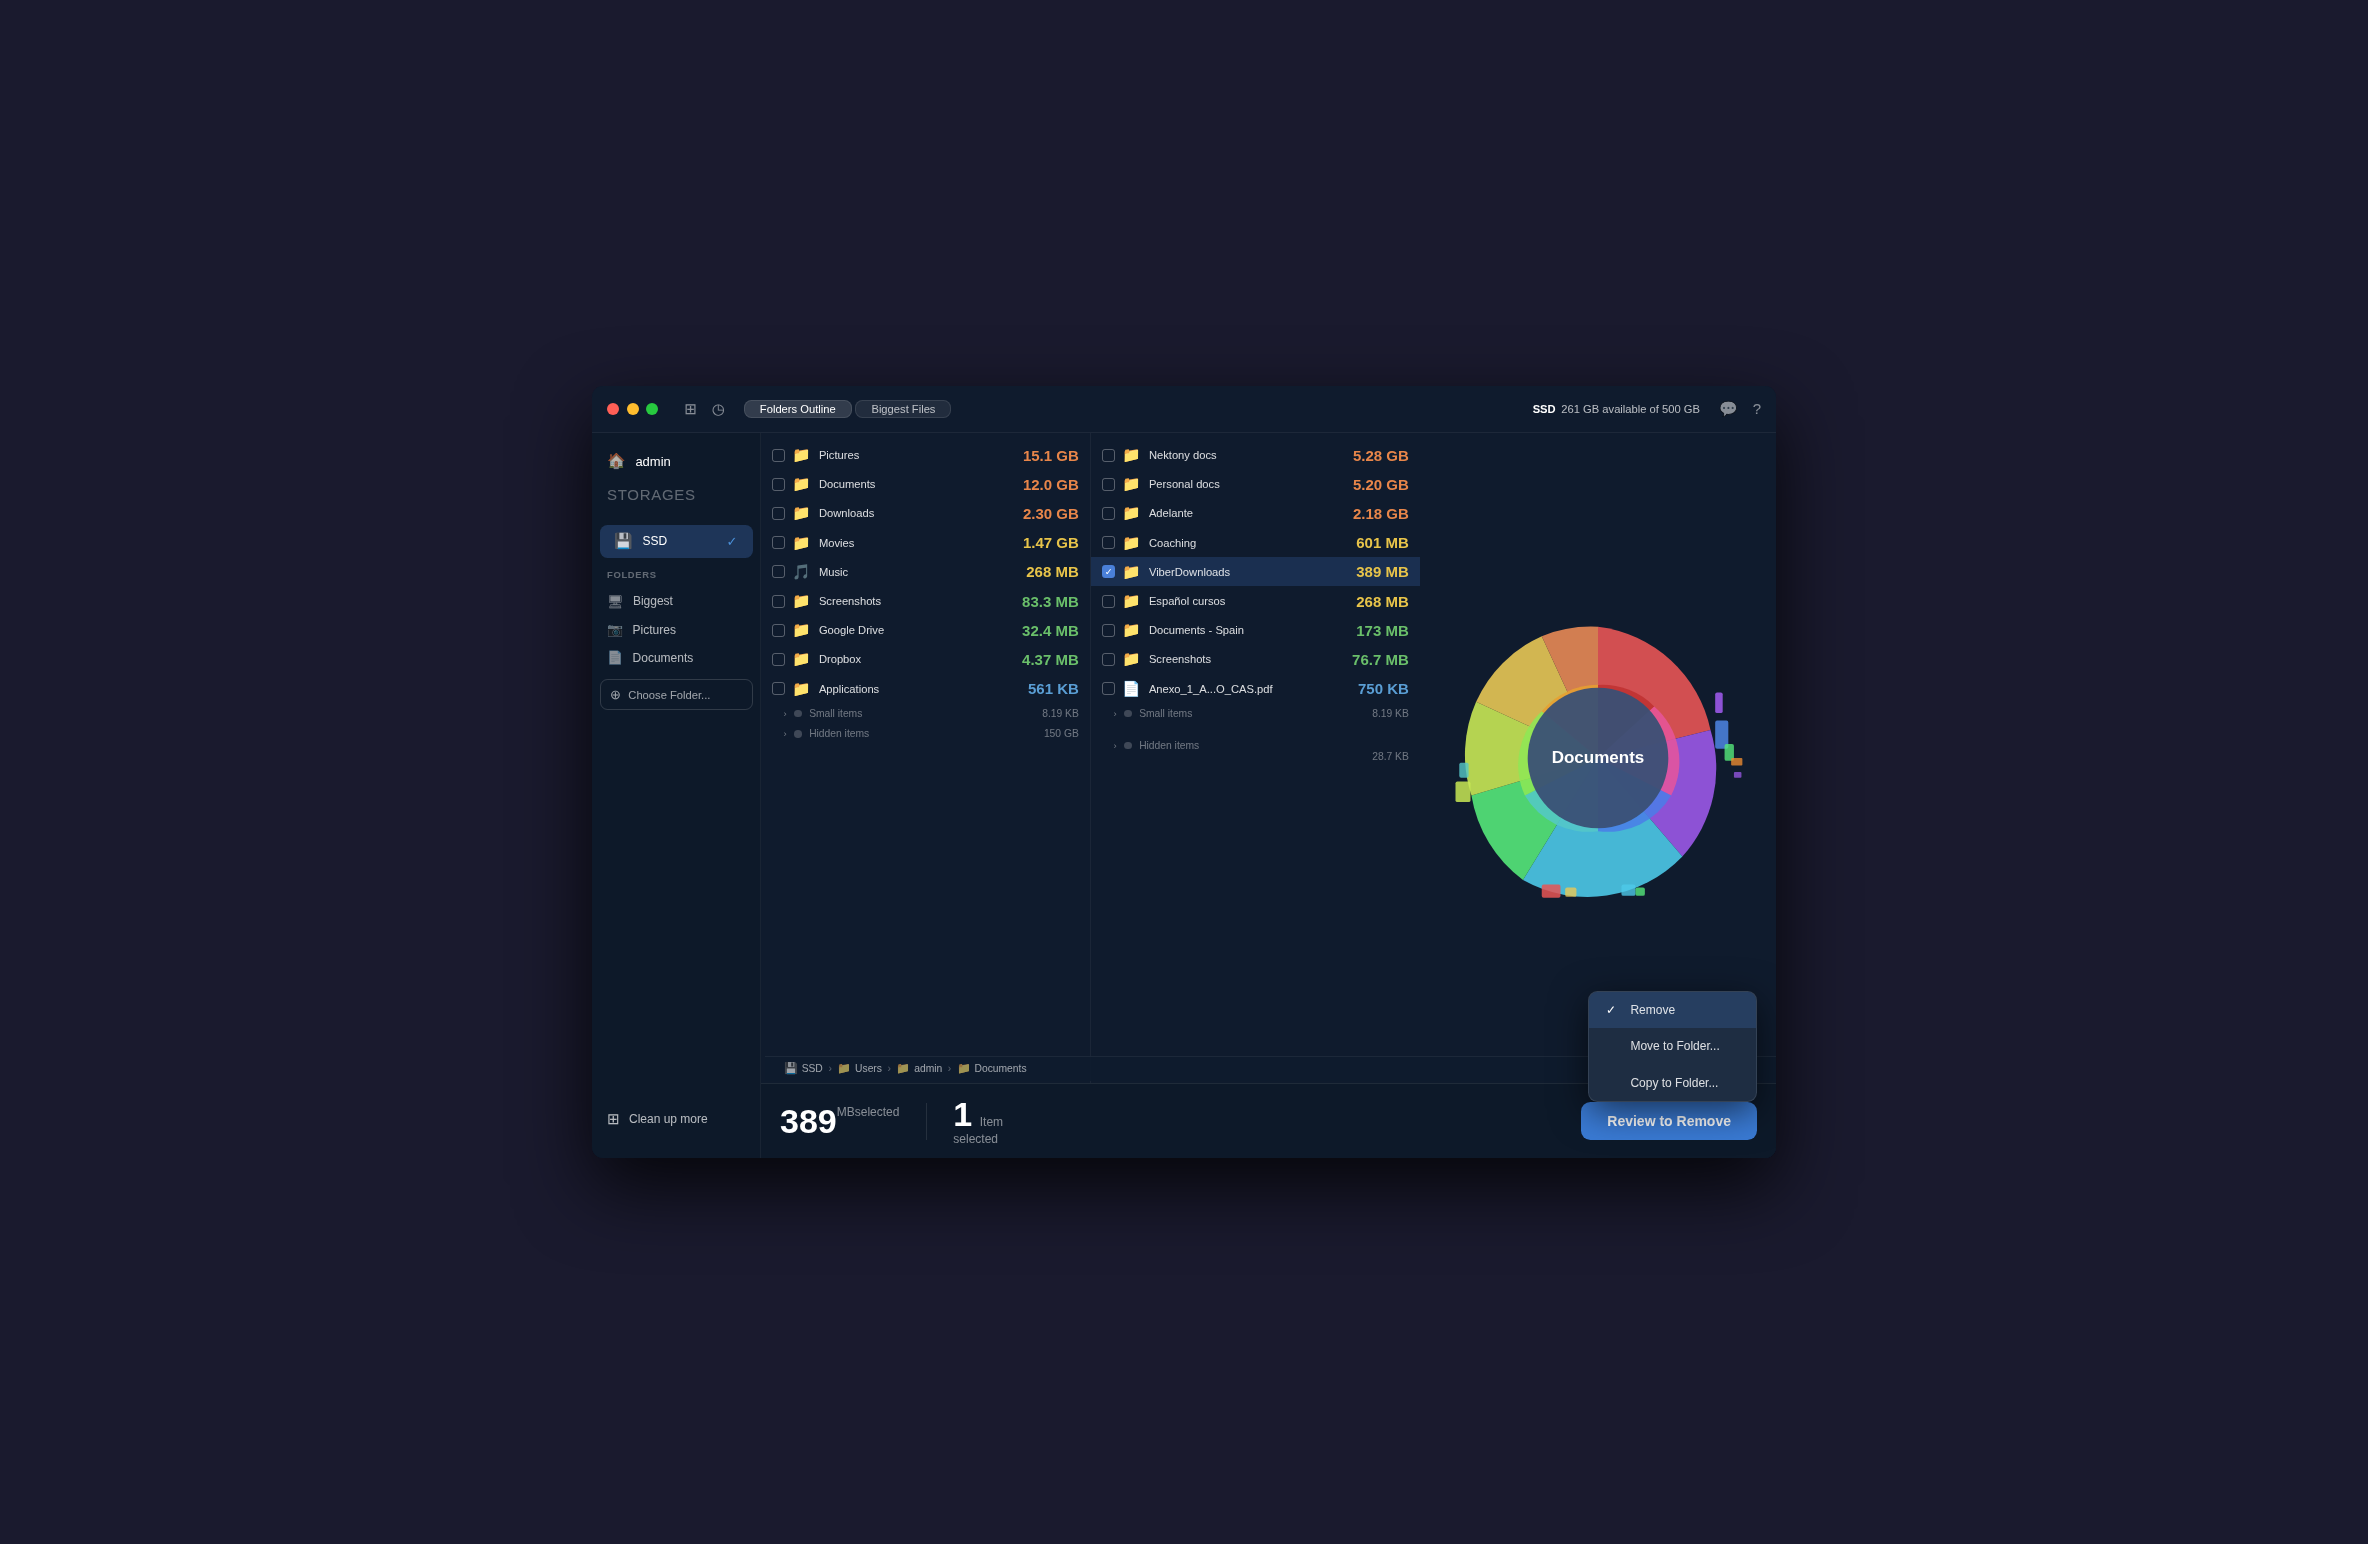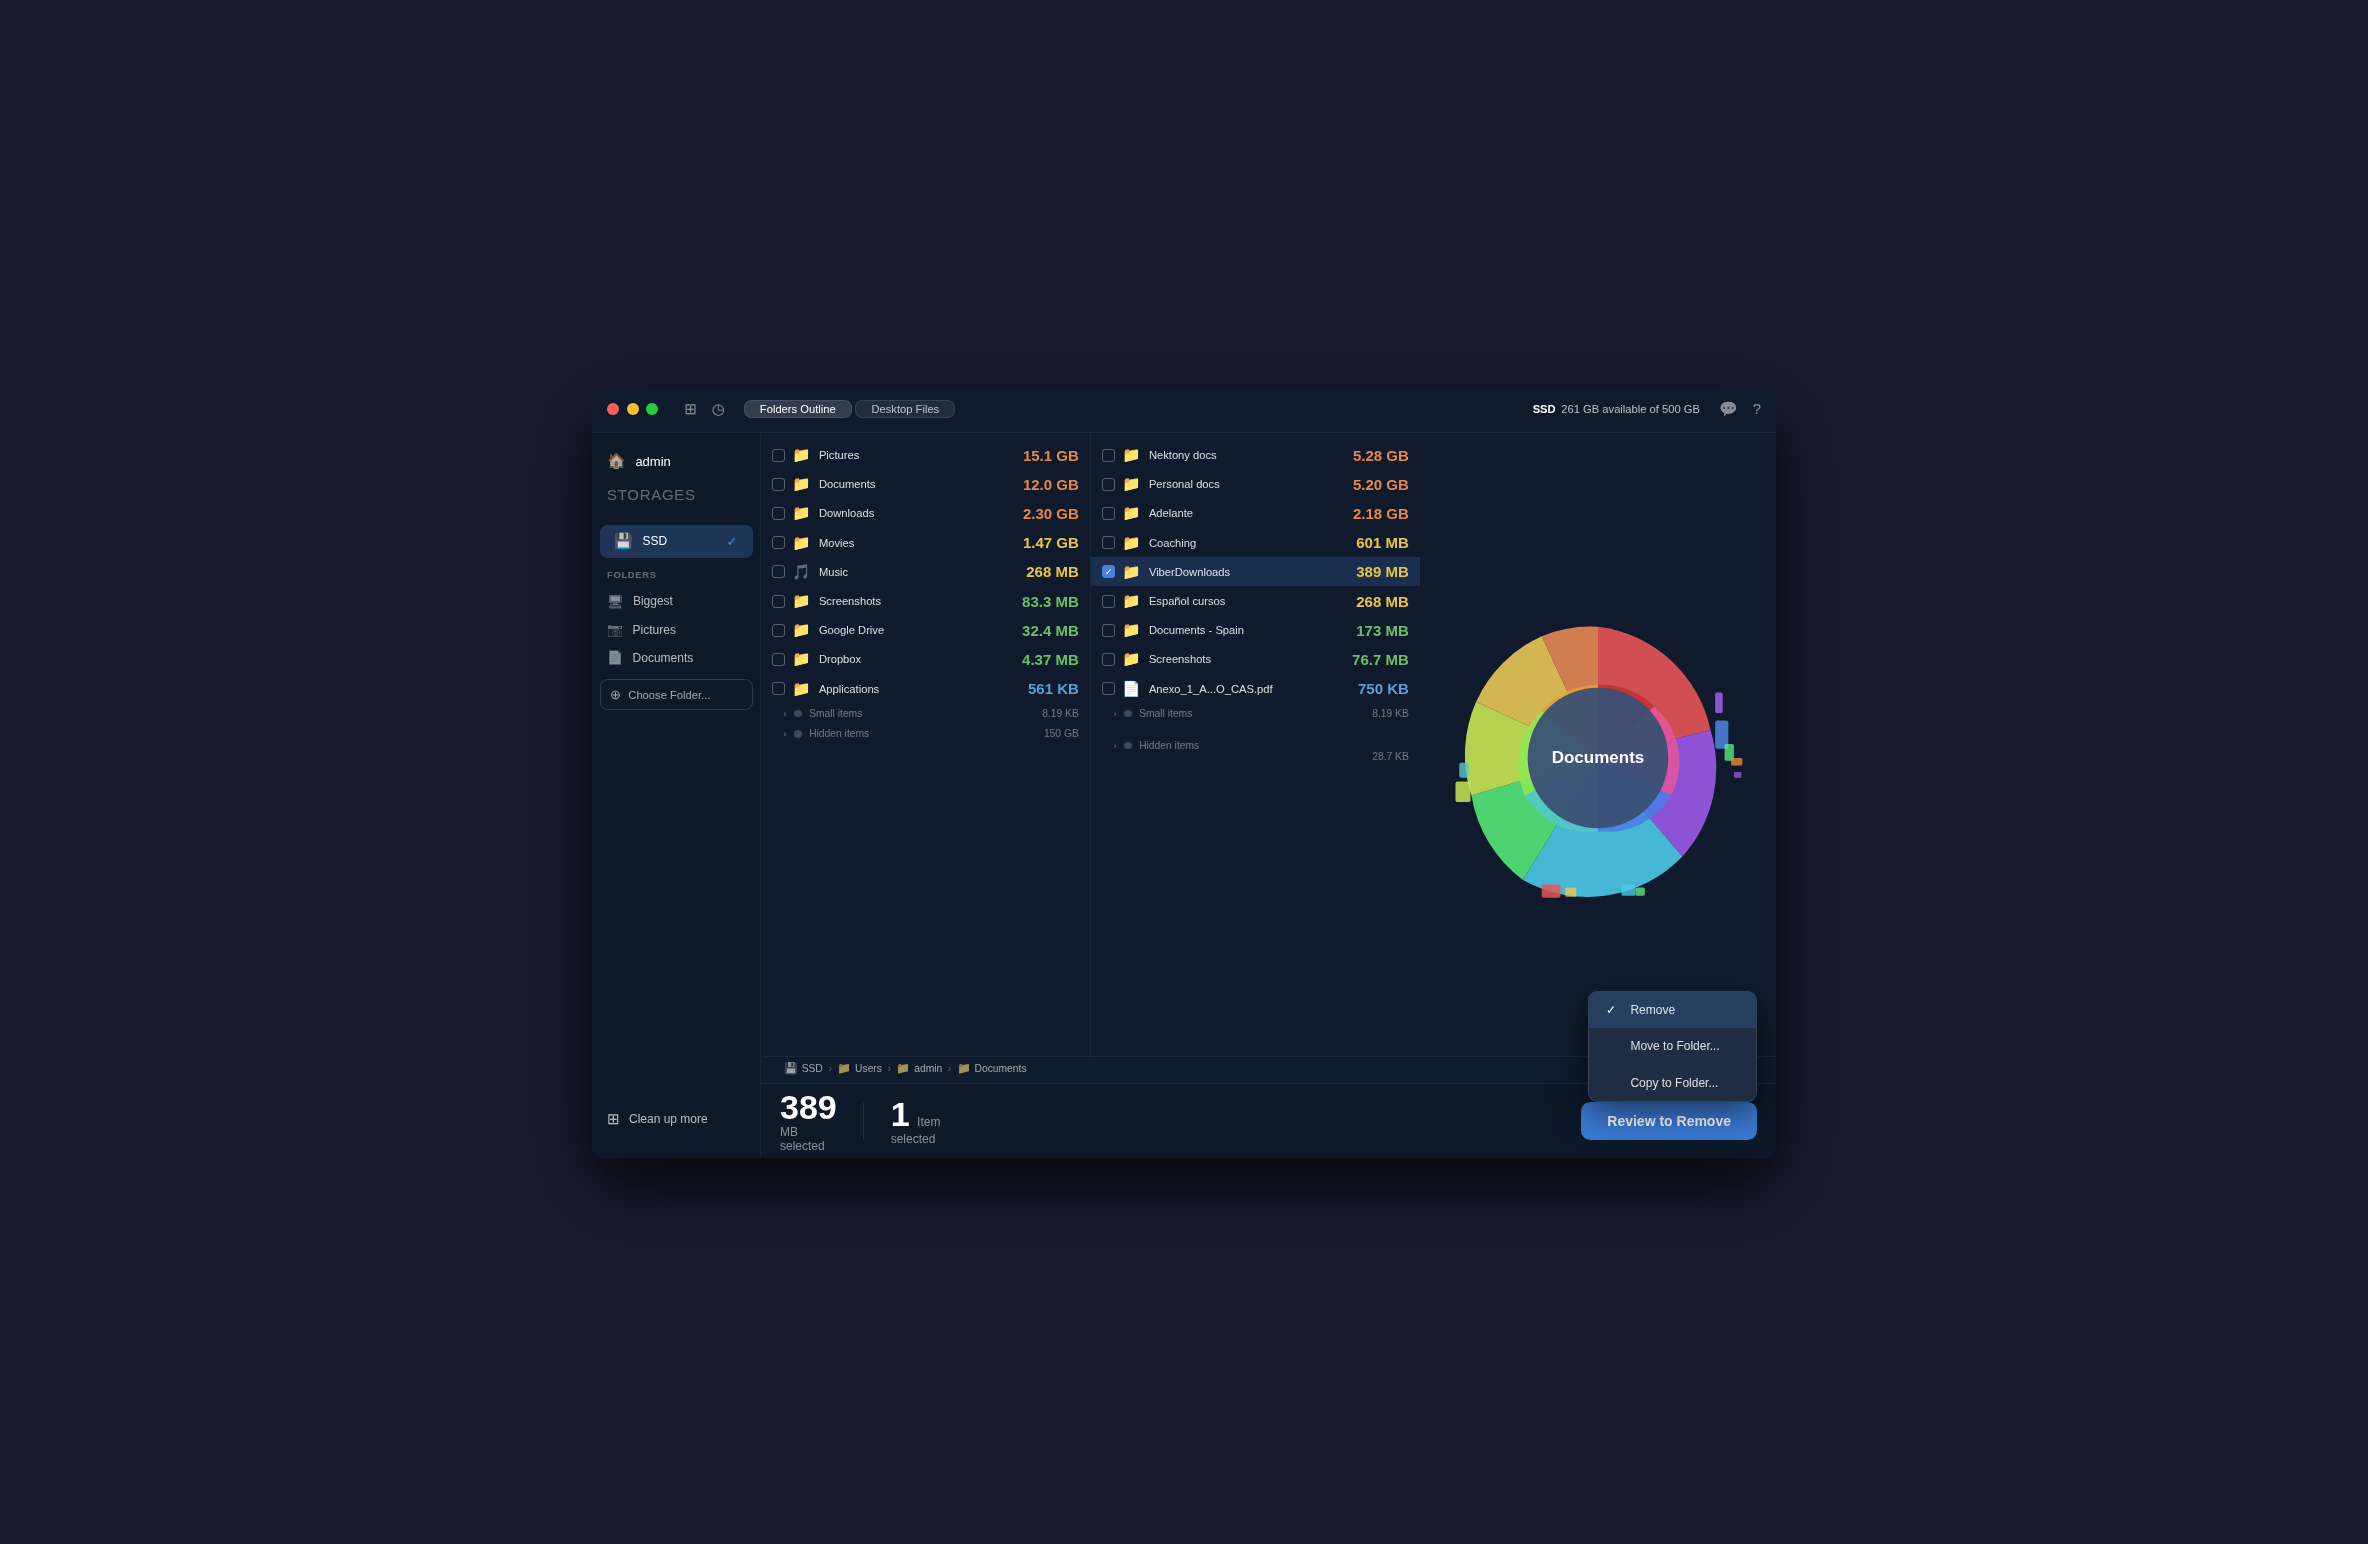--- a/index.html
+++ b/index.html
@@ -344,21 +344,20 @@
     .breadcrumb-folder {
       display: flex;
       align-items: center;
       gap: 3.7px;
     }
     .breadcrumb-folder-icon {
       font-size: 11.2px;
     }
     .stats-size {
       display: flex;
-      flex-direction: column;
       align-items: flex-start;
     }
     .stats-number {
       color: #fff;
       font-size: 34px;
       font-weight: 700;
       line-height: 1;
     }
     .stats-unit {
       color: rgba(255,255,255,0.5);
@@ -446,21 +445,21 @@
       <div class="tl tl-red"></div>
       <div class="tl tl-yellow"></div>
       <div class="tl tl-green"></div>
     </div>
     <div class="titlebar-icons">
       <span class="titlebar-icon">⊞</span>
       <span class="titlebar-icon">◷</span>
     </div>
     <div style="margin-left: 19px; display: flex; gap: 3.7px;">
       <div class="nav-tab active">Folders Outline</div>
-      <div class="nav-tab">Desktop Files</div>
+      <div class="nav-tab">Biggest Files</div>
     </div>
     <div class="ssd-info">
       <span class="ssd-label">SSD</span>
       <span>261 GB available of 500 GB</span>
     </div>
     <div class="titlebar-actions">
       <span class="titlebar-action">💬</span>
       <span class="titlebar-action">?</span>
     </div>
   </div>

